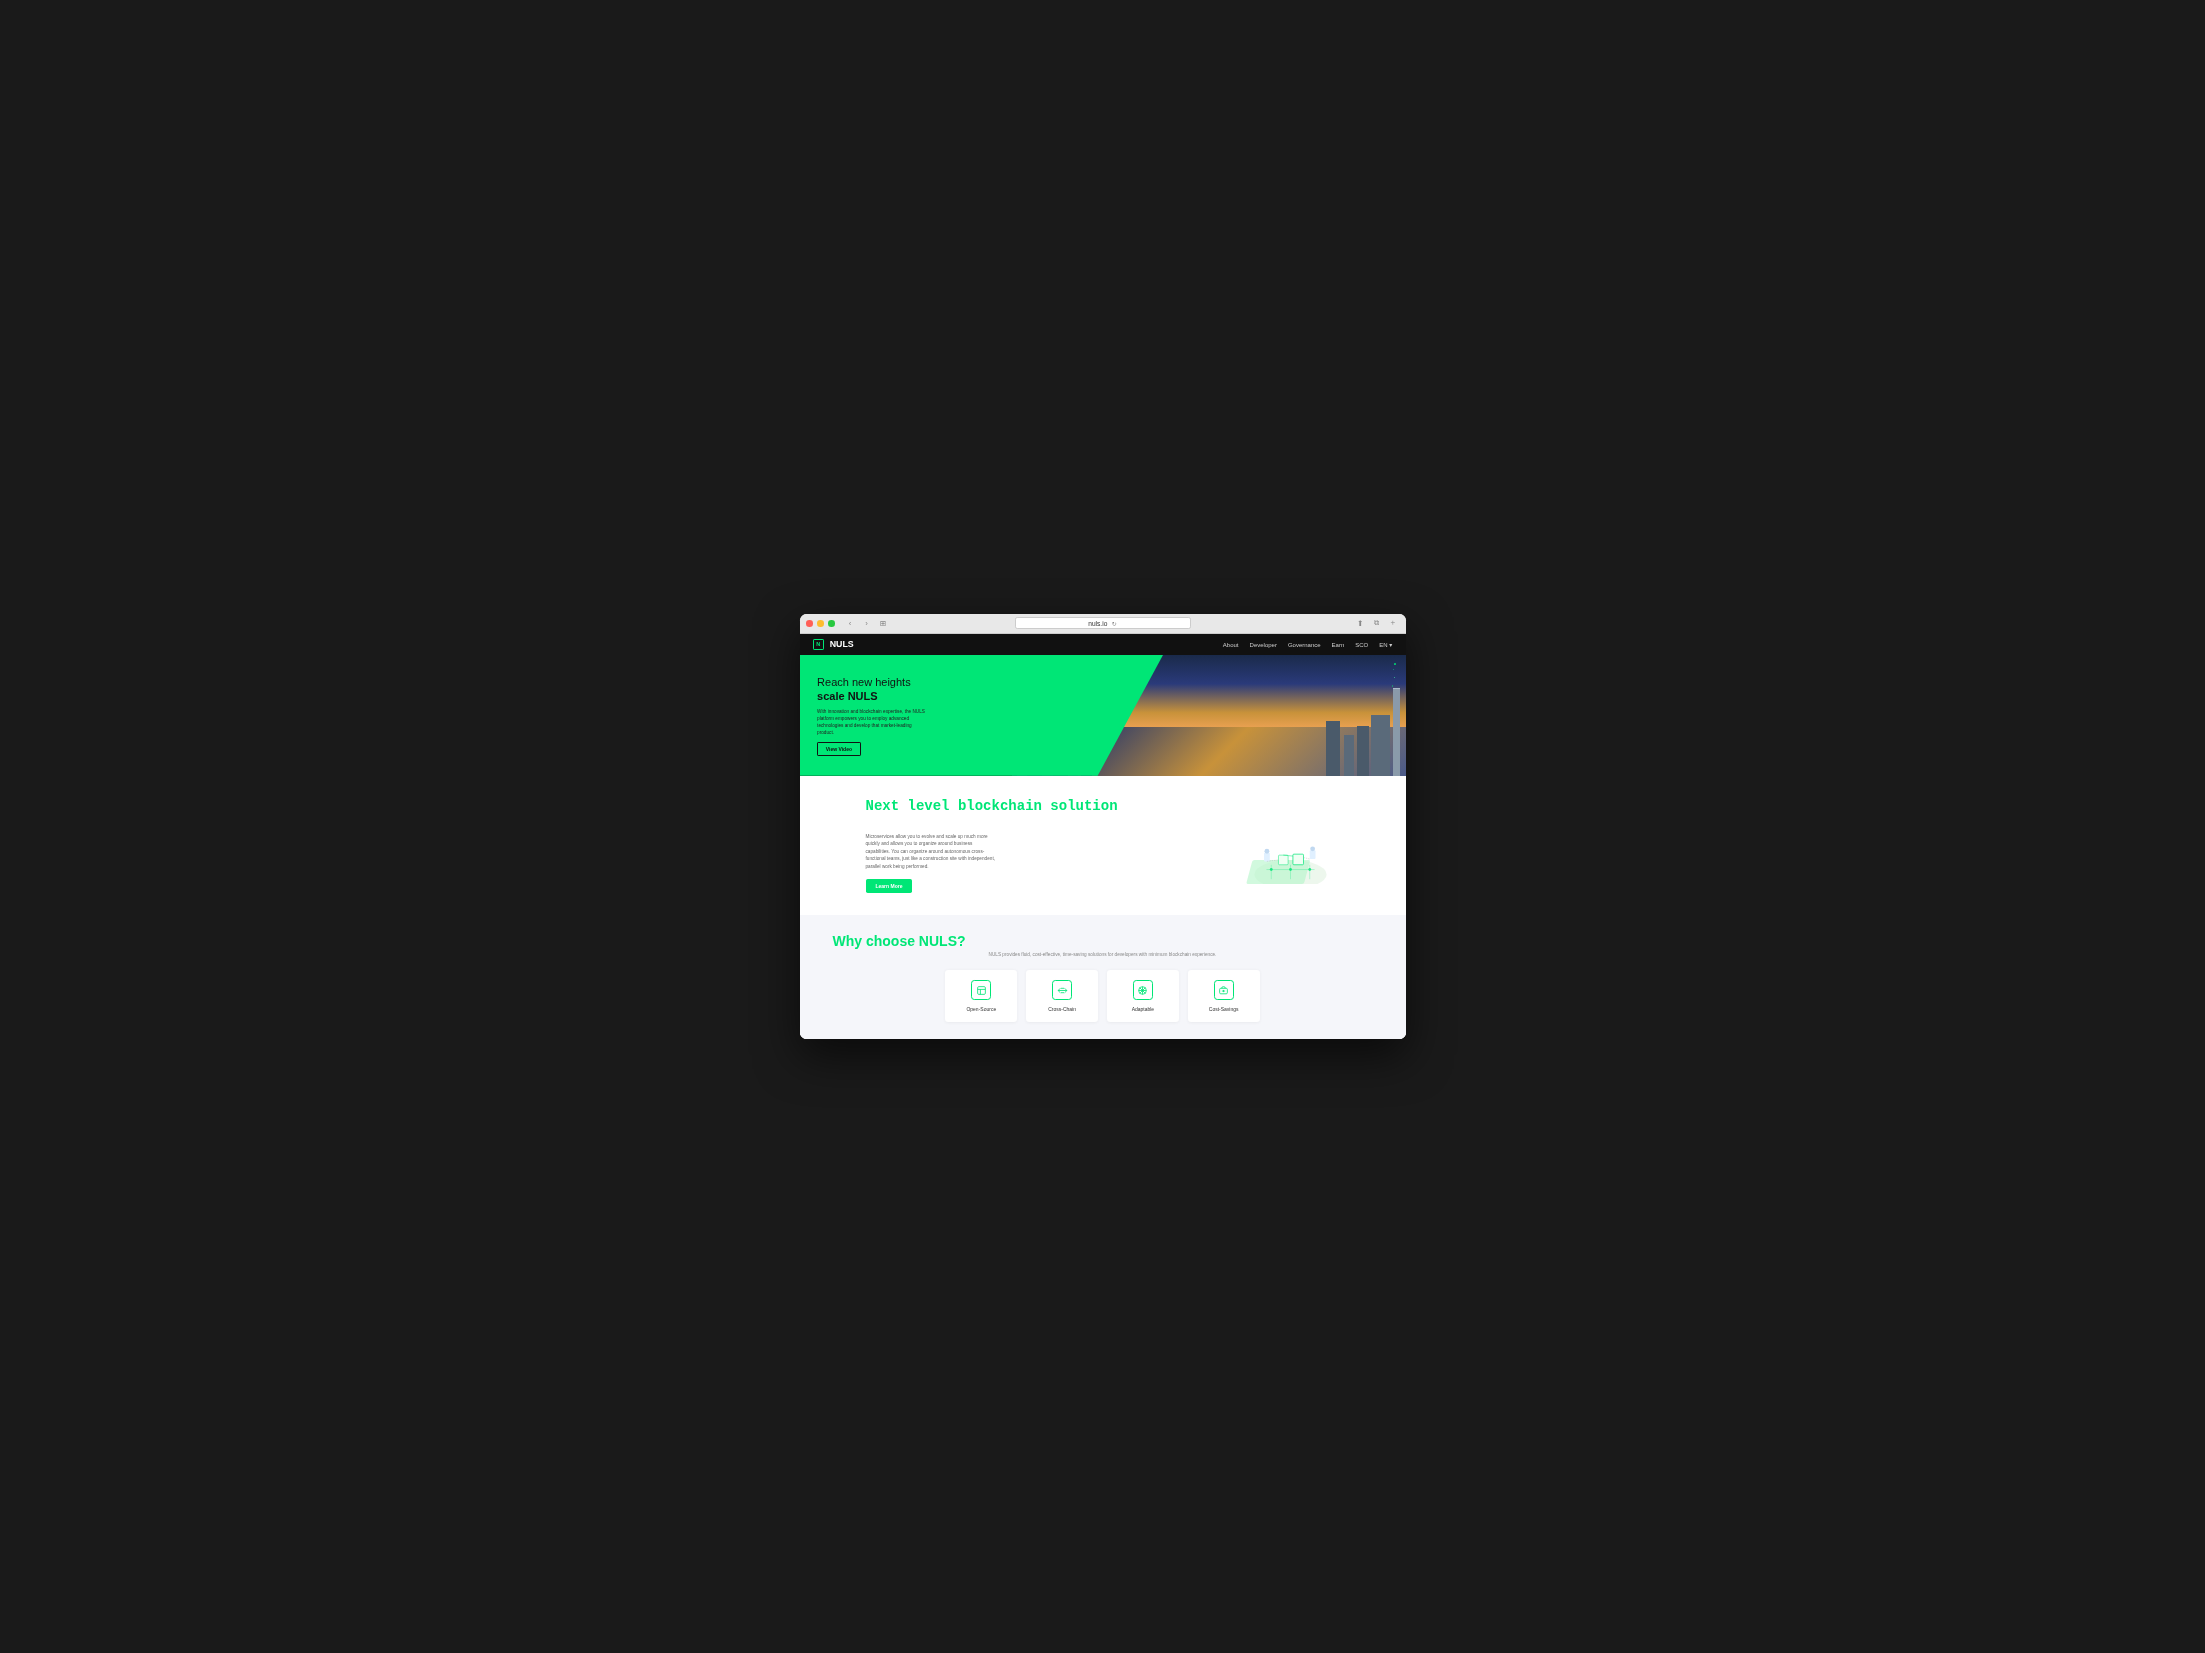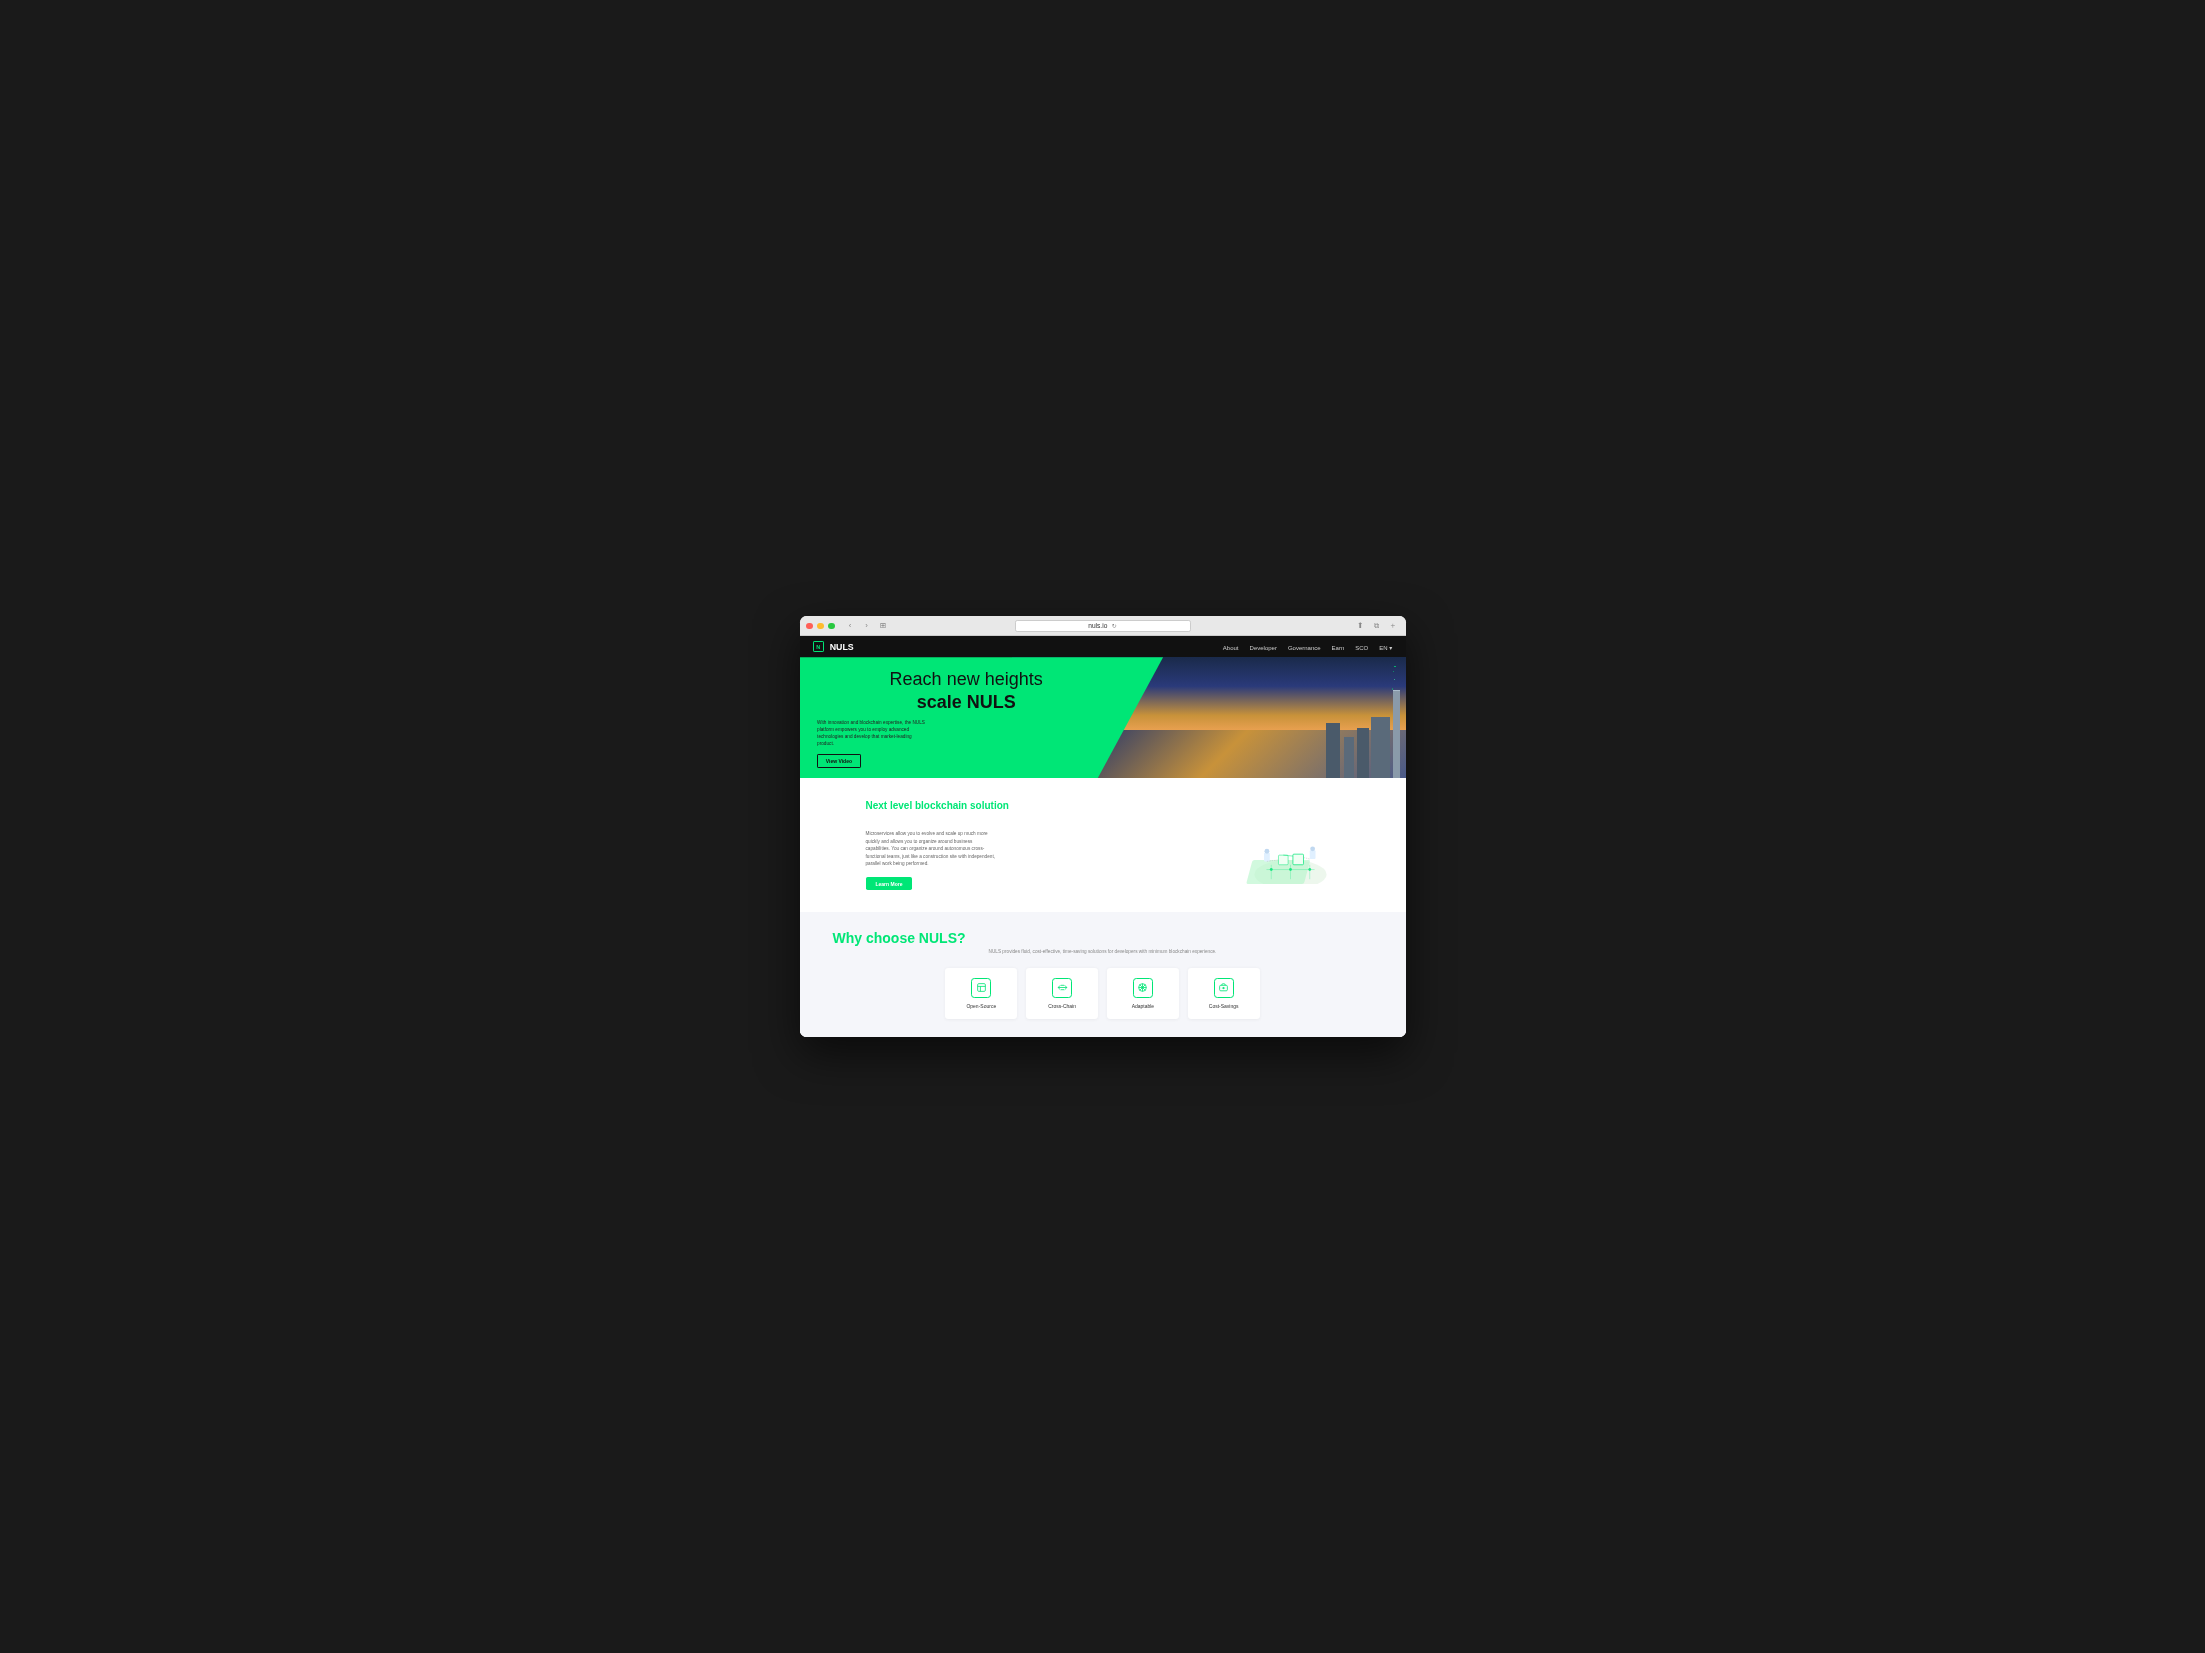--- a/index.html
+++ b/index.html
@@ -164,26 +164,25 @@
       top: 0; left: 0;
       width: 55%;
       height: 100%;
       z-index: 2;
       display: flex;
       flex-direction: column;
       justify-content: center;
       padding: 13.2px 17.6px;
     }
     .hero-title {
-      font-size: 18px;
+      font-size: 11px;
       font-weight: 400;
       color: #111;
       line-height: 1.3;
       margin-bottom: 4.4px;
-      text-align: center;
     }
     .hero-title strong {
       font-weight: 800;
     }
     .hero-desc {
       font-size: 4.7px;
       color: #222;
       line-height: 1.5;
       margin-bottom: 6.6px;
       max-width: 110px;
@@ -207,24 +206,25 @@
       background: #fff;
       display: flex;
       align-items: center;
       justify-content: space-between;
       gap: 22px;
     }
     .blockchain-text {
       flex: 1;
     }
     .blockchain-title {
-      font-size: 10px;
+      font-size: 14px;
       font-weight: 400;
       color: #111;
       margin-bottom: 19px;
+      font-family: Liberation Mono, monospace;
     }
     .blockchain-title span {
       color: #00e676;
       font-weight: 700;
     }
     .blockchain-desc {
       font-size: 4.7px;
       color: #666;
       line-height: 1.6;
       margin-bottom: 8.8px;

